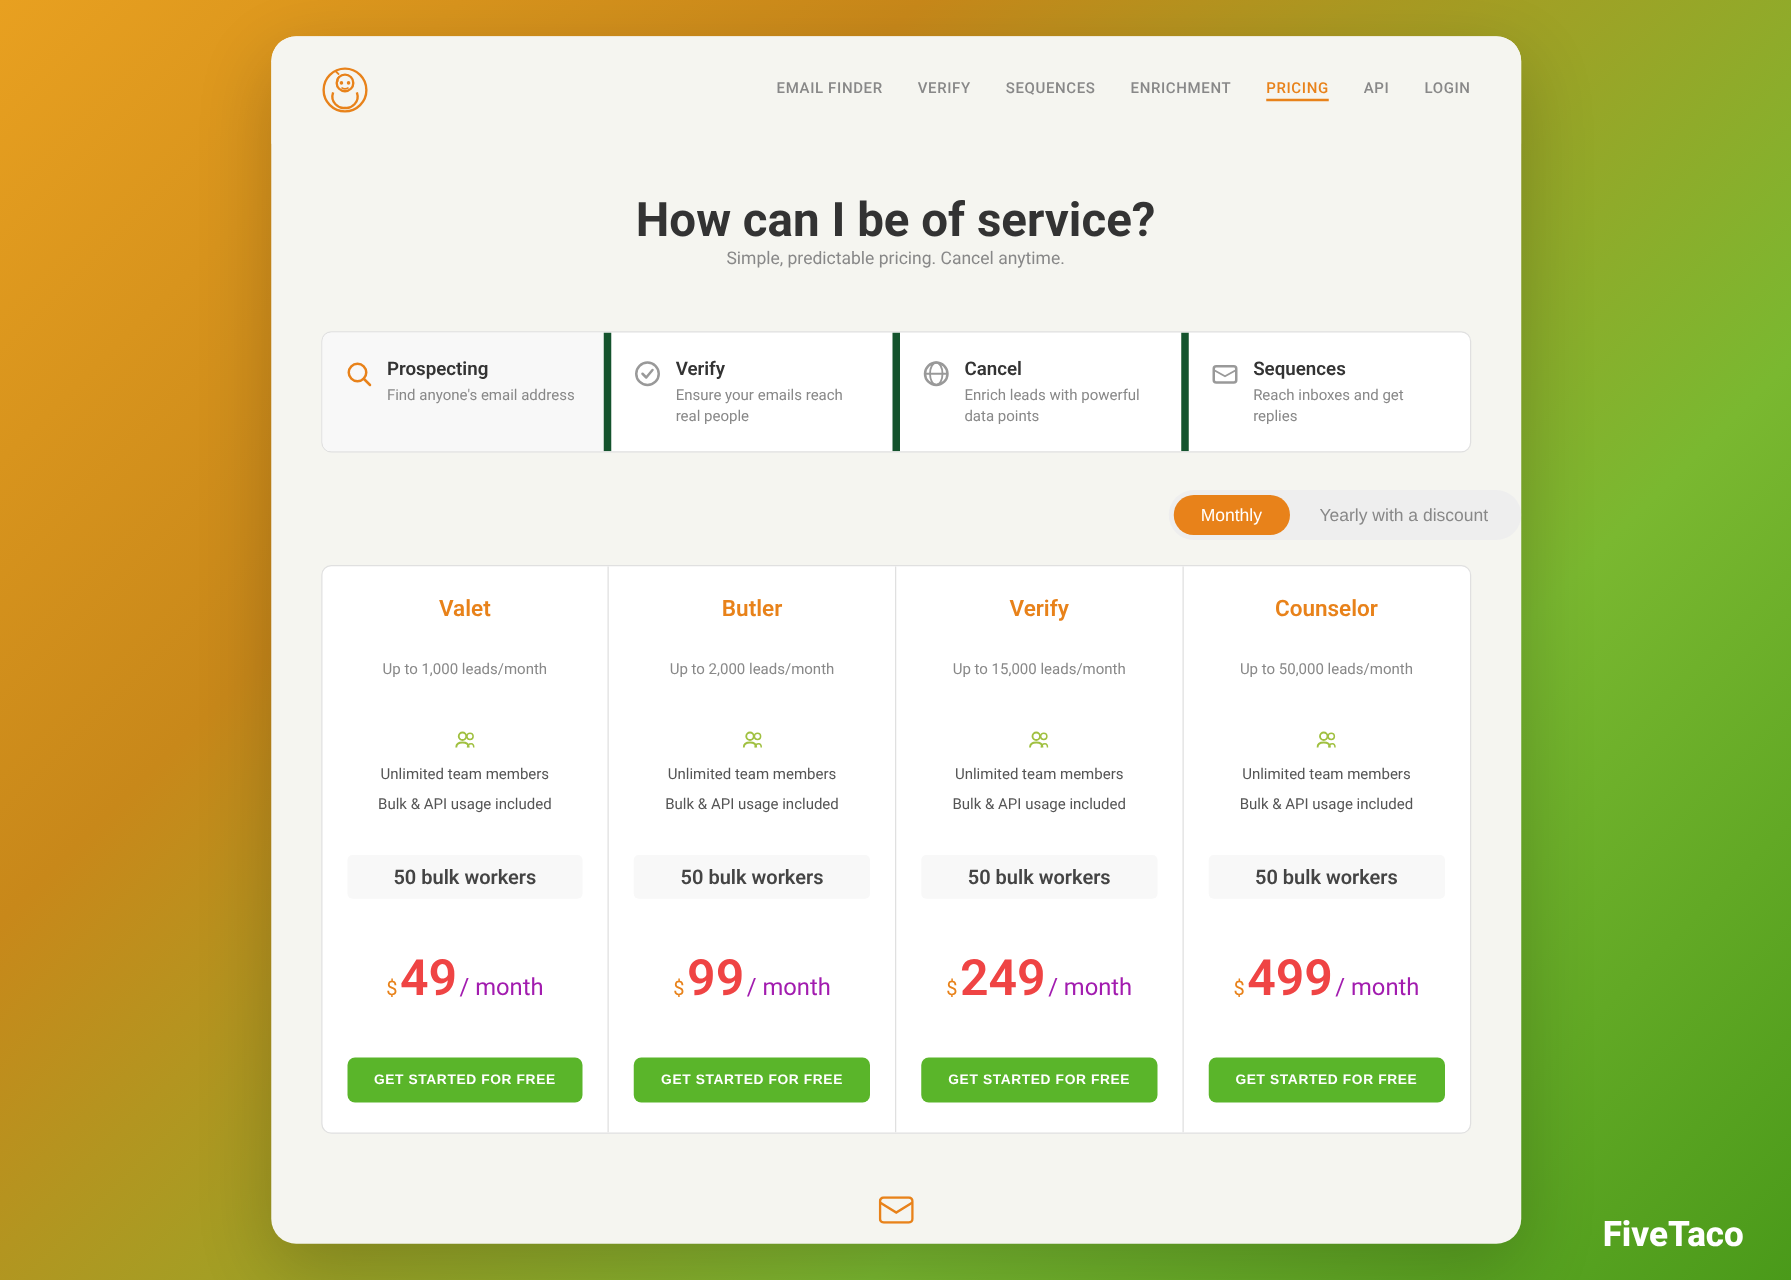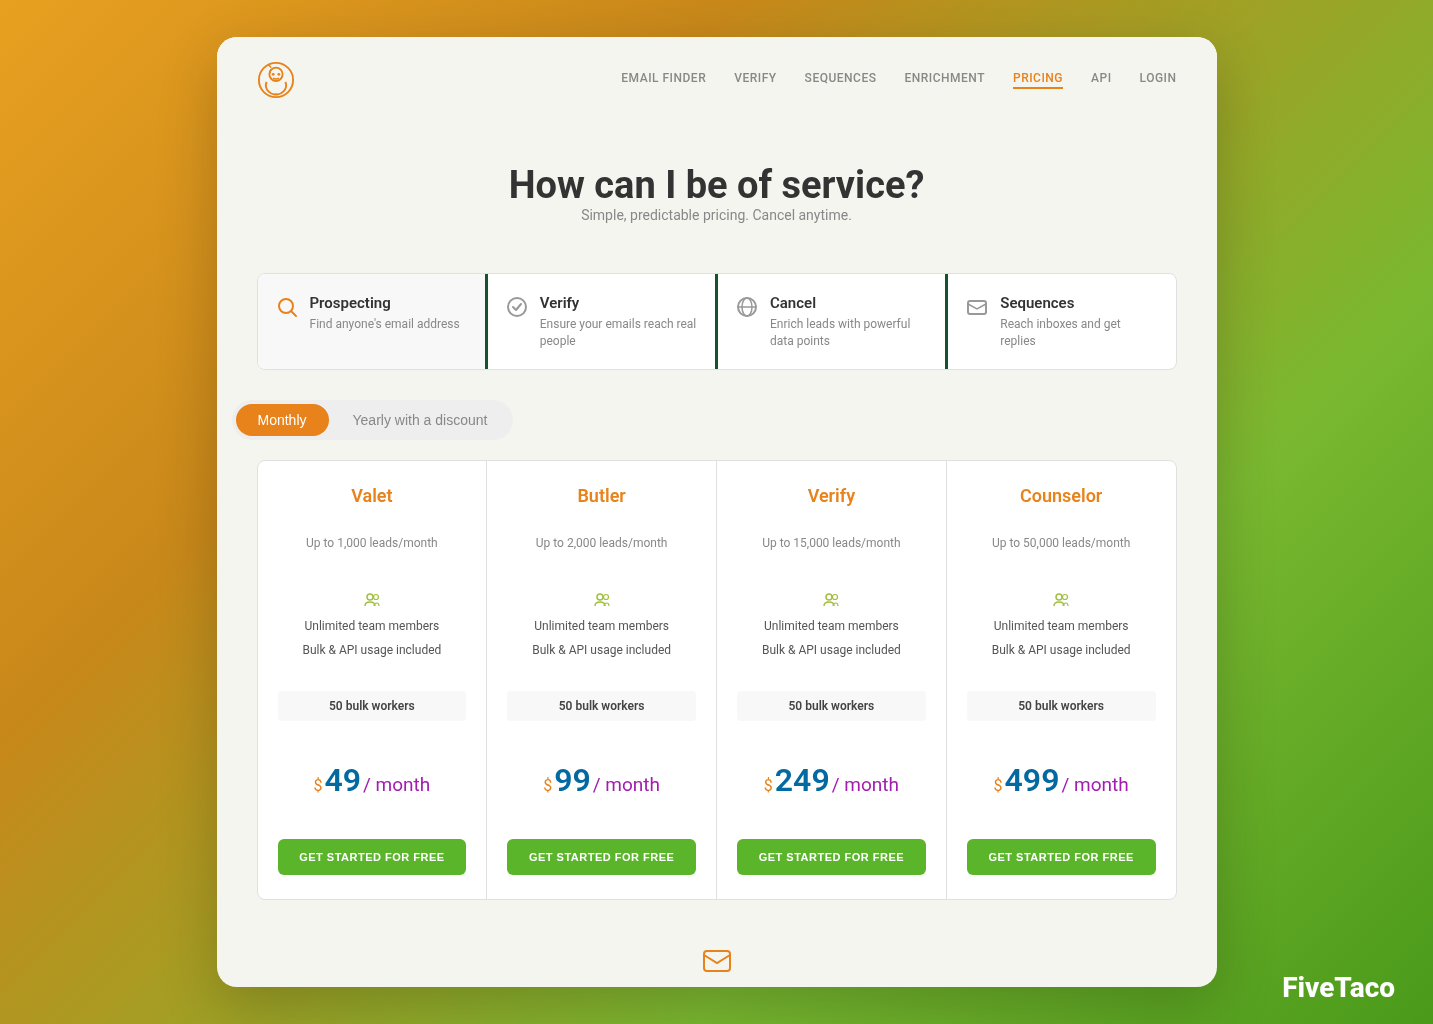--- a/index.html
+++ b/index.html
@@ -97,21 +97,21 @@
       background: white;
       overflow: hidden;
     }
 
     .feature-item {
       flex: 1;
       padding: 20px 18px;
       display: flex;
       align-items: flex-start;
       gap: 12px;
-      border-right: 3px solid #14532d;
+      border-right: 6px solid #14532d;
     }
 
     .feature-item:last-child {
       border-right: none;
     }
 
     .feature-item.active {
       background: #f8f8f8;
     }
 
@@ -135,22 +135,22 @@
 
     .feature-desc {
       font-size: 12px;
       color: #888;
       line-height: 1.4;
     }
 
     
     .toggle-container {
       display: flex;
-      justify-content: flex-start;
-      margin: 20px 15px;
+      justify-content: flex-end;
+      margin: 20px 0;
     }
 
     .toggle-pill {
       display: flex;
       background: #eeeeee;
       border-radius: 30px;
       padding: 4px;
       gap: 2px;
     }
 
@@ -228,21 +228,21 @@
 
     .plan-feature-row .icon {
       color: #a0c040;
       font-size: 14px;
     }
 
     .plan-bulk {
       background: #f8f8f8;
       border-radius: 4px;
       padding: 8px 12px;
-      font-size: 12px;
+      font-size: 16px;
       font-weight: 600;
       color: #444;
       text-align: center;
       margin-bottom: 16px;
     }
 
     .price-row {
       display: flex;
       align-items: baseline;
       justify-content: center;
@@ -250,23 +250,23 @@
       gap: 2px;
     }
 
     .price-dollar {
       font-size: 16px;
       color: #e8821a;
       font-weight: 400;
     }
 
     .price-amount {
-      font-size: 32px;
+      font-size: 40px;
       font-weight: 600;
-      color: #0369a1;
+      color: #ef4444;
     }
 
     .price-period {
       font-size: 19px;
       color: #a21caf;
     }
 
     .cta-btn {
       background: #5ab52a;
       color: white;

